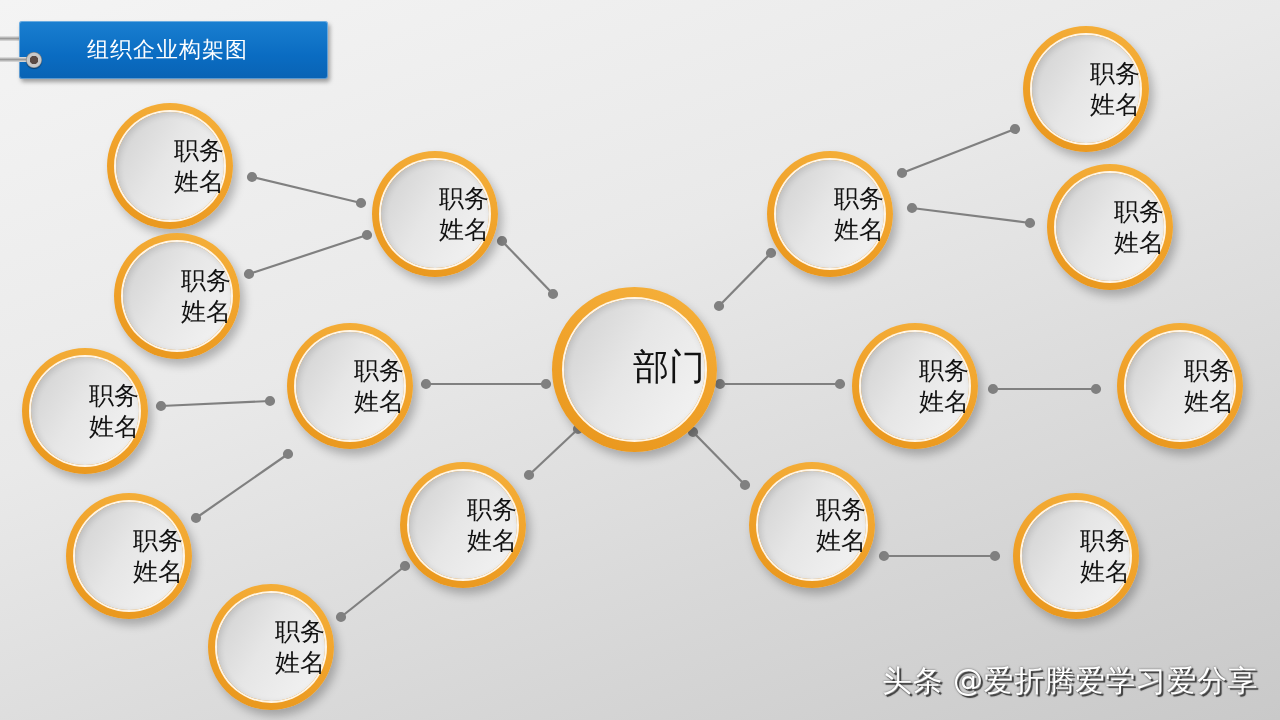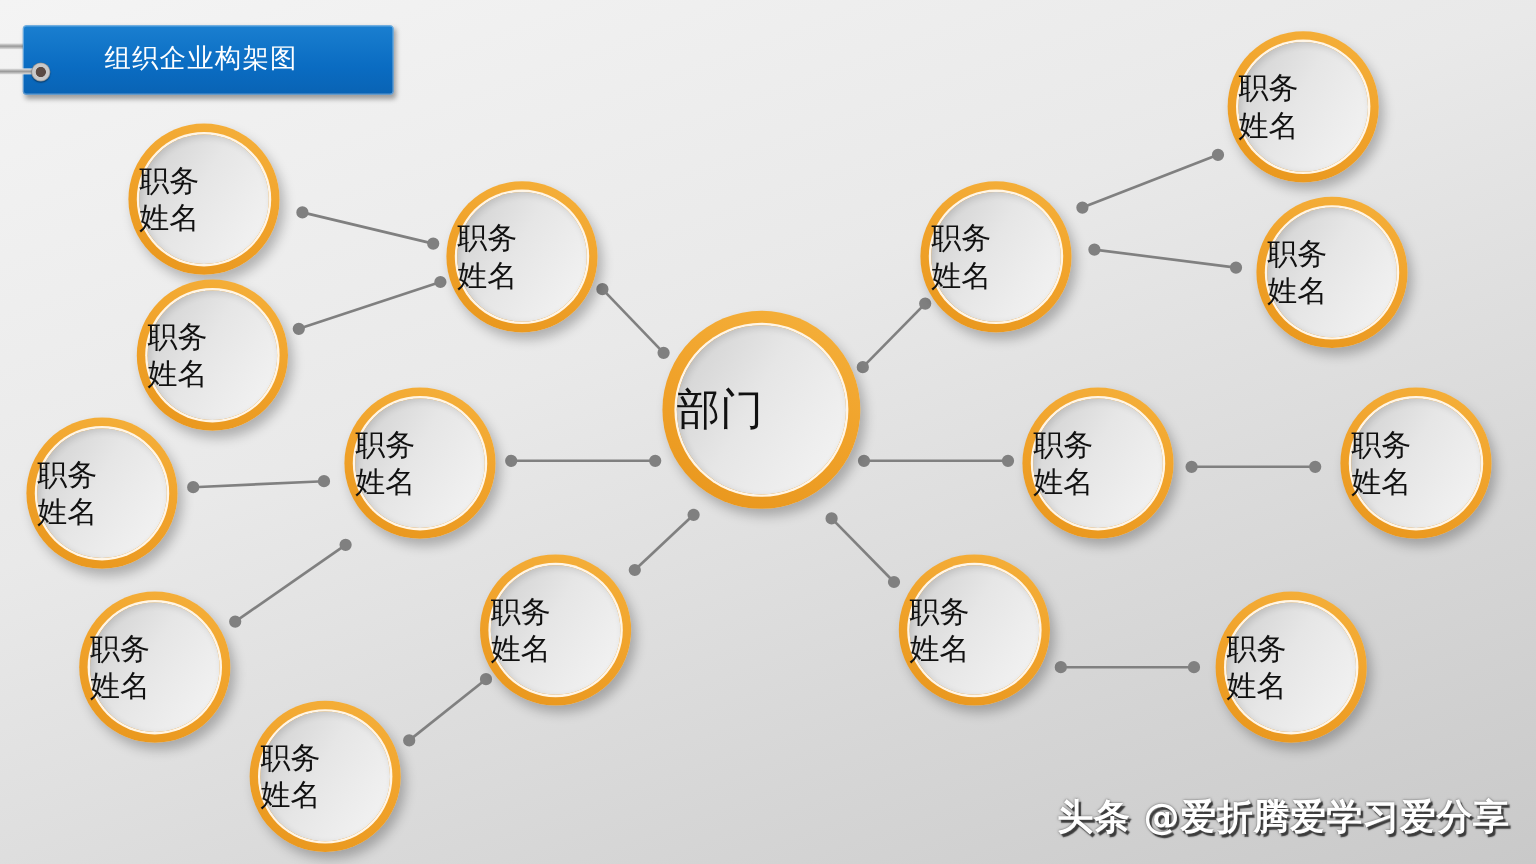--- a/index.html
+++ b/index.html
@@ -32,27 +32,27 @@
   .node {
     position:absolute; border-radius:50%;
     background: linear-gradient(200deg, #f5b13c 0%, #f0a22a 50%, #e8961c 100%);
     box-shadow: 4px 6px 10px rgba(0,0,0,0.25);
   }
   .node .face {
     position:absolute; border-radius:50%;
     left:9px; top:9px; right:9px; bottom:9px;
     background: linear-gradient(120deg, #cfcfcf 0%, #e6e6e6 45%, #f4f4f4 100%);
     box-shadow: 0 0 0 2px #fff5e6, inset 2px 2px 6px rgba(0,0,0,0.12);
-    display:flex; align-items:flex-start; justify-content:center; flex-direction:column;
+    display:flex; align-items:flex-end; justify-content:center; flex-direction:column;
     color:#111; font-size:25px; line-height:31px; text-align:center;
   }
   .node.center .face { left:12px; top:12px; right:12px; bottom:12px; font-size:36px; }
   .watermark {
     position:absolute; right:22px; bottom:18px;
-    color:#fff; font-size:30px; font-weight:bold; letter-spacing:0.5px;
+    color:#fff; font-size:30px; font-weight:normal; letter-spacing:0.5px;
     text-shadow: 2px 2px 1px #3a3a3a, 0 0 2px #555;
   }
 </style>
 </head>
 <body>
 
 <div class="ring-hook" style="top:31px;">
     <div class="wire"></div>
     <div class="eye"></div>
   </div>
@@ -110,21 +110,21 @@
       <circle cx="1030" cy="223" r="4"></circle>
     <line x1="993" y1="389" x2="1096" y2="389"></line>
       <circle cx="993" cy="389" r="4"></circle>
       <circle cx="1096" cy="389" r="4"></circle>
     <line x1="884" y1="556" x2="995" y2="556"></line>
       <circle cx="884" cy="556" r="4"></circle>
       <circle cx="995" cy="556" r="4"></circle>
   </g>
 </svg>
 
-<div class="node center" style="left:552px; top:259px; width:165px; height:165px;">
+<div class="node center" style="left:552px; top:287px; width:165px; height:165px;font-family:Liberation Mono, monospace;">
   <div class="face">
       <span>部门</span>
     </div>
 </div>
 
 <div class="node" style="left:372px; top:151px; width:126px; height:126px;">
   <div class="face">
       <span>职务</span>
       <span>姓名</span>
     </div>

